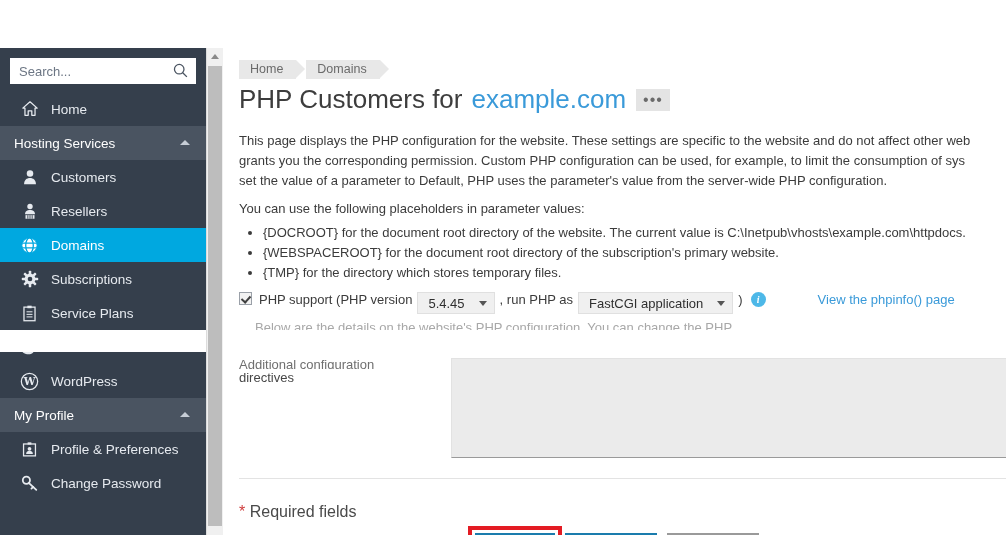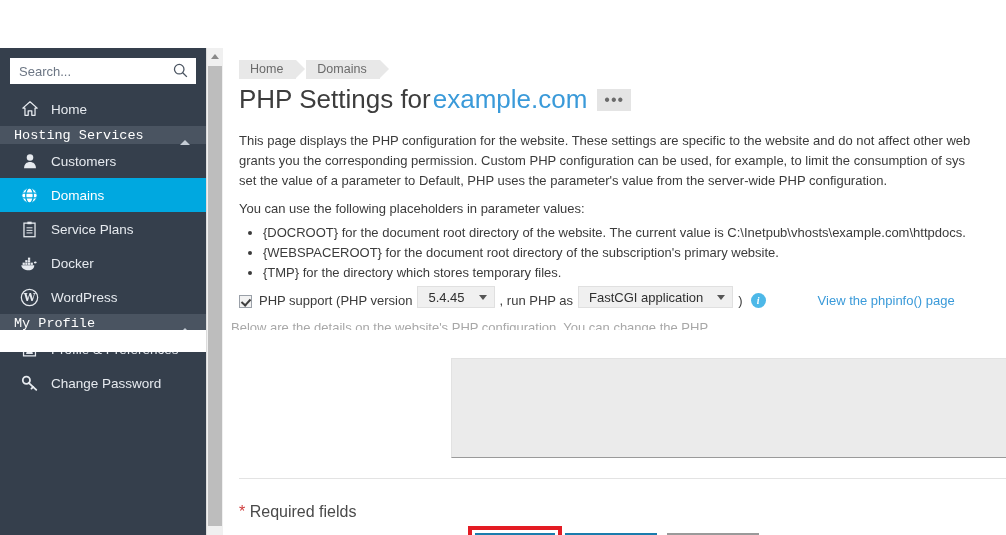--- a/index.html
+++ b/index.html
@@ -103,28 +103,27 @@
     display: flex; align-items: center; justify-content: center;
     flex: 0 0 21px;
   }
   .nav-item.active {
     background: #00a8e0;
   }
   .nav-item.active .nlabel { color: #ffffff; }
 
   .nav-group {
     position: relative;
-    height: 18px;
+    height: 34px;
     background: #4a5461;
     display: flex; align-items: center;
     padding-left: 14px;
     color: #ffffff;
     font-size: 13.5px;
     cursor: pointer;
-    font-family: Liberation Mono, monospace;
   }
   .nav-group .caret {
     position: absolute; right: 16px; top: 14px;
     width: 0; height: 0;
     border-left: 5px solid transparent;
     border-right: 5px solid transparent;
     border-bottom: 5px solid #c6cdd6;
   }
 
   
@@ -215,21 +214,21 @@
   .page-title {
     position: absolute; left: 16px; top: 36px;
     font-size: 26px;
     font-weight: normal;
     color: #3d3d3d;
     white-space: nowrap;
     display: flex; align-items: center;
   }
   .page-title .dom {
     color: #3a9ad9;
-    margin-left: 2px;
+    margin-left: 9px;
     cursor: pointer;
   }
   .title-more {
     display: inline-block;
     margin-left: 10px;
     background: #e4e4e4;
     color: #6b6b6b;
     font-size: 16px;
     line-height: 9px;
     padding: 6px 7px 12px 7px;
@@ -256,22 +255,22 @@
     width: 940px;
     margin: 0;
     padding-left: 24px;
     font-size: 13px;
     line-height: 20px;
     color: #3b3b3b;
   }
   .bullets li { white-space: nowrap; }
 
   .php-row {
-    position: absolute; left: 16px; top: 238px;
-    display: flex; align-items: flex-end;
+    position: absolute; left: 16px; top: 244px;
+    display: flex; align-items: flex-start;
     font-size: 13px;
     color: #3b3b3b;
     white-space: nowrap;
     height: 22px;
   }
   .chk {
     width: 13px; height: 13px;
     border: 1px solid #9aa0a8;
     background: #f2f2f2;
     position: relative;
@@ -314,21 +313,21 @@
     color: #ffffff;
     font-size: 10px;
     font-style: italic;
     font-weight: bold;
     margin: 0 6px 0 8px;
     font-family: "Liberation Serif", serif;
   }
   .link { color: #3a9ad9; cursor: pointer; margin-left: 46px; }
 
   .faded {
-    position: absolute; left: 8px; top: 272px;
+    position: absolute; left: 32px; top: 272px;
     font-size: 13px;
     color: #a8a8a8;
     white-space: nowrap;
   }
 
   
   .form-label {
     position: absolute; left: 16px; top: 308px;
     width: 190px;
     font-size: 13px;
@@ -427,33 +426,61 @@
       <div class="nav-item">
         <span class="nic">
           <svg width="18" height="18" viewBox="0 0 20 20">
             <circle cx="10" cy="6" r="3.6" fill="#e6eaef"></circle>
             <path d="M3.4 18 C3.4 13.2 6.4 11 10 11 C13.6 11 16.6 13.2 16.6 18 Z" fill="#e6eaef"></path>
           </svg>
         </span>
         <span class="nlabel">Customers</span>
       </div>
 
+      <div class="nav-item">
+        <span class="nic">
+          <svg width="18" height="18" viewBox="0 0 20 20">
+            <circle cx="10" cy="5" r="3" fill="#e6eaef"></circle>
+            <path d="M4.5 13.5 C4.5 10.3 7 9 10 9 C13 9 15.5 10.3 15.5 13.5 Z" fill="#e6eaef"></path>
+            <rect x="5" y="14.6" width="10" height="4" fill="#e6eaef"></rect>
+            <line x1="7.6" y1="14.6" x2="7.6" y2="18.6" stroke="#353f4c" stroke-width="1"></line>
+            <line x1="10" y1="14.6" x2="10" y2="18.6" stroke="#353f4c" stroke-width="1"></line>
+            <line x1="12.4" y1="14.6" x2="12.4" y2="18.6" stroke="#353f4c" stroke-width="1"></line>
+          </svg>
+        </span>
+        <span class="nlabel">Resellers</span>
+      </div>
 
       <div class="nav-item active">
         <span class="nic">
           <svg width="19" height="19" viewBox="0 0 20 20">
             <circle cx="10" cy="10" r="8" fill="#ffffff"></circle>
             <circle cx="10" cy="10" r="8" fill="none" stroke="#00a8e0" stroke-width="1"></circle>
             <path d="M2.5 7.5 H17.5 M2.5 12.5 H17.5" stroke="#00a8e0" stroke-width="1.4"></path>
             <ellipse cx="10" cy="10" rx="4" ry="8" fill="none" stroke="#00a8e0" stroke-width="1.4"></ellipse>
           </svg>
         </span>
         <span class="nlabel">Domains</span>
       </div>
 
+      <div class="nav-item">
+        <span class="nic">
+          <svg width="18" height="18" viewBox="0 0 20 20">
+            <g fill="#e6eaef">
+              <rect x="8.6" y="0.8" width="2.8" height="18.4" rx="1"></rect>
+              <rect x="8.6" y="0.8" width="2.8" height="18.4" rx="1" transform="rotate(45 10 10)"></rect>
+              <rect x="8.6" y="0.8" width="2.8" height="18.4" rx="1" transform="rotate(90 10 10)"></rect>
+              <rect x="8.6" y="0.8" width="2.8" height="18.4" rx="1" transform="rotate(135 10 10)"></rect>
+              <circle cx="10" cy="10" r="6"></circle>
+            </g>
+            <circle cx="10" cy="10" r="2.6" fill="#353f4c"></circle>
+          </svg>
+        </span>
+        <span class="nlabel">Subscriptions</span>
+      </div>
 
       <div class="nav-item">
         <span class="nic">
           <svg width="17" height="17" viewBox="0 0 20 20">
             <rect x="3.5" y="2.5" width="13" height="16" fill="none" stroke="#e6eaef" stroke-width="1.5"></rect>
             <rect x="7.5" y="0.8" width="5" height="3" fill="#e6eaef"></rect>
             <line x1="6.5" y1="8" x2="13.5" y2="8" stroke="#e6eaef" stroke-width="1.2"></line>
             <line x1="6.5" y1="11" x2="13.5" y2="11" stroke="#e6eaef" stroke-width="1.2"></line>
             <line x1="6.5" y1="14" x2="13.5" y2="14" stroke="#e6eaef" stroke-width="1.2"></line>
           </svg>
@@ -522,21 +549,21 @@
   </div>
 
   <div class="main">
 
     <div class="breadcrumb">
       <span class="crumb">Home</span>
       <span class="crumb">Domains</span>
     </div>
 
     <div class="page-title">
-      <span>PHP Settings for</span>
+      <span>PHP Customers for</span>
       <span class="dom">example.com</span>
       <span class="title-more">•••</span>
     </div>
 
     <div class="para p1">This page displays the PHP configuration for the website. These settings are specific to the website and do not affect other web</div>
     <div class="para p2">grants you the corresponding permission. Custom PHP configuration can be used, for example, to limit the consumption of sys</div>
     <div class="para p3">set the value of a parameter to Default, PHP uses the parameter's value from the server-wide PHP configuration.</div>
     <div class="para p4">You can use the following placeholders in parameter values:</div>
 
     <ul class="bullets">
@@ -557,20 +584,24 @@
         <span>FastCGI application</span>
         <span class="tri"></span>
       </span>
       <span>)</span>
       <span class="info-ico">i</span>
       <span class="link">View the phpinfo() page</span>
     </div>
 
     <div class="faded">Below are the details on the website's PHP configuration. You can change the PHP</div>
 
+    <div class="form-label">
+      <span class="clip">Additional configuration</span>
+      <span>directives</span>
+    </div>
 
     <div class="textarea-box"></div>
 
     <div class="divider"></div>
 
     <div class="footer">
       <div class="req">
         <span class="star">*</span>
         <span>Required fields</span>
       </div>

